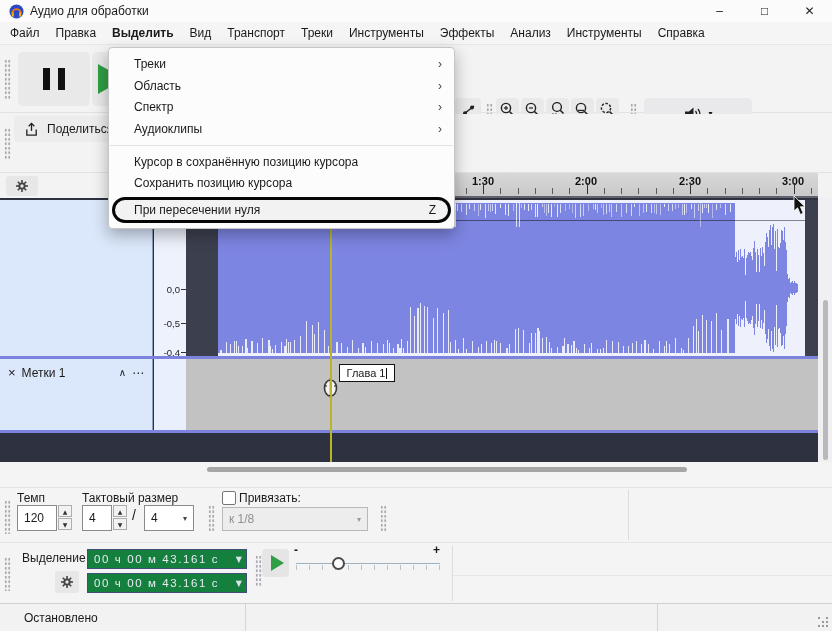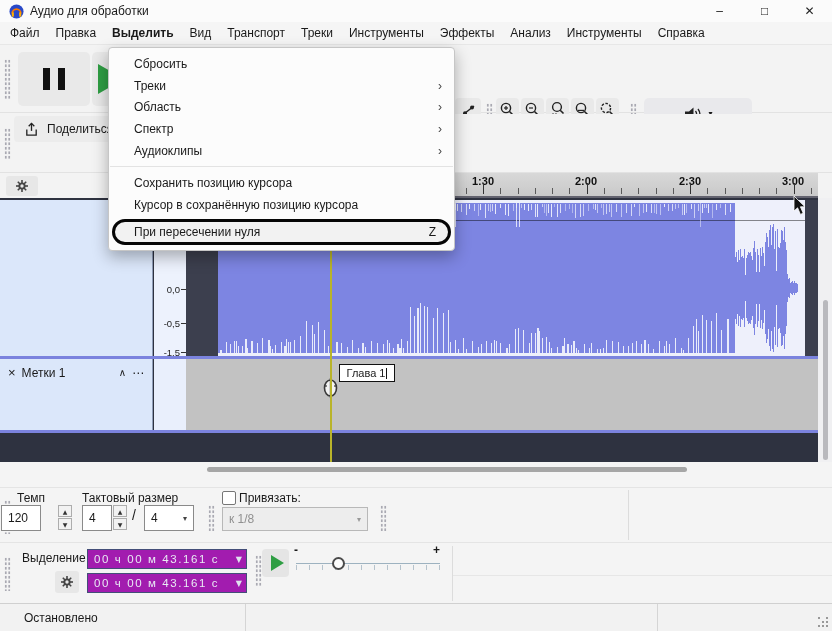--- a/index.html
+++ b/index.html
@@ -71,21 +71,21 @@
   .bt1{left:0;top:487px;width:832px;height:55px;background:#f4f4f4;border-top:1px solid #e4e4e4;box-sizing:border-box;}
   .bt2{left:0;top:542px;width:832px;height:61px;background:#f4f4f4;border-top:1px solid #e4e4e4;box-sizing:border-box;}
   .flabel{position:absolute;font-size:12px;color:#1a1a1a;}
   .tinput{position:absolute;background:#fff;border:1px solid #8a8a8a;font-size:12px;display:flex;align-items:center;padding-left:6px;box-sizing:border-box;}
   .spin{position:absolute;width:14px;display:flex;flex-direction:column;gap:1px;}
   .spin div{height:12px;background:#f2f2f2;border:1px solid #adadad;font-size:6px;display:flex;align-items:center;justify-content:center;color:#333;box-sizing:border-box;}
   .selectbox{position:absolute;background:#fff;border:1px solid #8a8a8a;font-size:12px;display:flex;align-items:center;padding:0 6px;box-sizing:border-box;}
   .selectbox .chev{margin-left:auto;font-size:8px;color:#444;}
   .selectbox.dis{background:#ededed;border-color:#b8b8b8;color:#909090;}
   .checkbox{position:absolute;width:12px;height:12px;background:#fff;border:1px solid #767676;border-radius:2px;}
-  .timefield{position:absolute;left:87px;width:160px;height:20px;background:#a21caf;border:1px solid #434e78;box-sizing:border-box;display:flex;align-items:center;color:#e8eaf4;font-size:11.5px;letter-spacing:1.6px;padding:0 4px 0 6px;white-space:nowrap;}
+  .timefield{position:absolute;left:87px;width:160px;height:20px;background:#15803d;border:1px solid #434e78;box-sizing:border-box;display:flex;align-items:center;color:#e8eaf4;font-size:11.5px;letter-spacing:1.6px;padding:0 4px 0 6px;white-space:nowrap;}
   .timefield .chev{margin-left:auto;font-size:8px;color:#dfe2ee;letter-spacing:0;}
   .vdiv{position:absolute;width:1px;background:#dcdcdc;}
   .hdiv{position:absolute;height:1px;background:#e6e6e6;}
   .gearbtn{position:absolute;background:#e7e7e7;border-radius:3px;display:flex;align-items:center;justify-content:center;}
   .slider-line{position:absolute;height:1px;background:#9db2c0;}
   .slider-ticks{position:absolute;height:5px;background-image:repeating-linear-gradient(90deg,#b5c2cc 0 1px,transparent 1px 13px);}
   .slider-thumb{position:absolute;width:13px;height:13px;border-radius:50%;background:#fcfcfc;border:2px solid #4a4a4a;box-sizing:border-box;}
 
   
   .statusbar{left:0;top:603px;width:832px;height:28px;background:#f2f2f2;border-top:1px solid #d0d0d0;box-sizing:border-box;font-size:12px;}
@@ -321,21 +321,21 @@
       <div class="tick" style="left: 590.25px;"></div>
       <div class="tick major" style="left: 607.5px;"></div>
       <div class="tick" style="left: 624.75px;"></div>
     </div>
 
   <div class="abs tracks">
     <div class="abs wave-panel"></div>
     <div class="abs vruler">
       <span class="vr-num" style="top:84px">0,0</span>
       <span class="vr-num" style="top:118px">-0,5</span>
-      <span class="vr-num" style="top:147px">-1,5</span>
+      <span class="vr-num" style="top:147px">-0,4</span>
       <div class="vr-tick" style="top:89px"></div>
         <div class="vr-tick" style="top:123px"></div>
         <div class="vr-tick" style="top:152px"></div>
     </div>
     <div class="abs wave-content" id="wave-content">
       <div class="selblank" style="left:0;width:32px"></div>
       <div class="wave-solid"></div>
       <div class="clipline"></div>
       <div class="notch" style="left:269px"></div>
         <div class="notch" style="left:330px"></div>
@@ -715,21 +715,21 @@
     <polygon points="1,0 1,15 4.6,11.8 7.4,18.4 10.2,17.2 7.4,10.8 12,10.8" fill="#111" stroke="#fff" stroke-width="0.8"></polygon>
   </svg>
 
   <div class="abs hscroll-row">
     <div class="hthumb"></div>
   </div>
 
   <div class="abs bt1">
     <div class="abs grip" style="left:4px;top:12px;height:34px"></div>
     <span class="flabel" style="left:17px;top:3px">Темп</span>
-    <div class="tinput" style="left:1px;top:17px;width:40px;height:26px">120</div>
+    <div class="tinput" style="left:17px;top:17px;width:40px;height:26px">120</div>
     <div class="spin uni" style="left:58px;top:17px">
         <div>▲</div>
         <div>▼</div>
       </div>
     <span class="flabel" style="left:82px;top:3px">Тактовый размер</span>
     <div class="tinput" style="left:82px;top:17px;width:30px;height:26px">4</div>
     <div class="spin uni" style="left:113px;top:17px">
         <div>▲</div>
         <div>▼</div>
       </div>
@@ -788,44 +788,41 @@
 
   <div class="abs statusbar">
     <span class="abs" style="left:24px;top:7px">Остановлено</span>
     <div class="sdiv" style="left:245px"></div>
     <div class="sdiv" style="left:657px"></div>
     <div class="resize-grip"></div>
   </div>
 
   <div class="abs menu">
     <div class="mi">
-      <span>Сбросить</span>
-    </div>
-    <div class="mi">
       <span>Треки</span>
       <span class="arrow">›</span>
     </div>
     <div class="mi">
       <span>Область</span>
       <span class="arrow">›</span>
     </div>
     <div class="mi">
       <span>Спектр</span>
       <span class="arrow">›</span>
     </div>
     <div class="mi">
       <span>Аудиоклипы</span>
       <span class="arrow">›</span>
     </div>
     <div class="msep"></div>
     <div class="mi">
+      <span>Курсор в сохранённую позицию курсора</span>
+    </div>
+    <div class="mi">
       <span>Сохранить позицию курсора</span>
-    </div>
-    <div class="mi">
-      <span>Курсор в сохранённую позицию курсора</span>
     </div>
     <div class="mi-pill">
       <span>При пересечении нуля</span>
       <span class="sc">Z</span>
     </div>
   </div>
 
 </div>
 
 </body></html>

